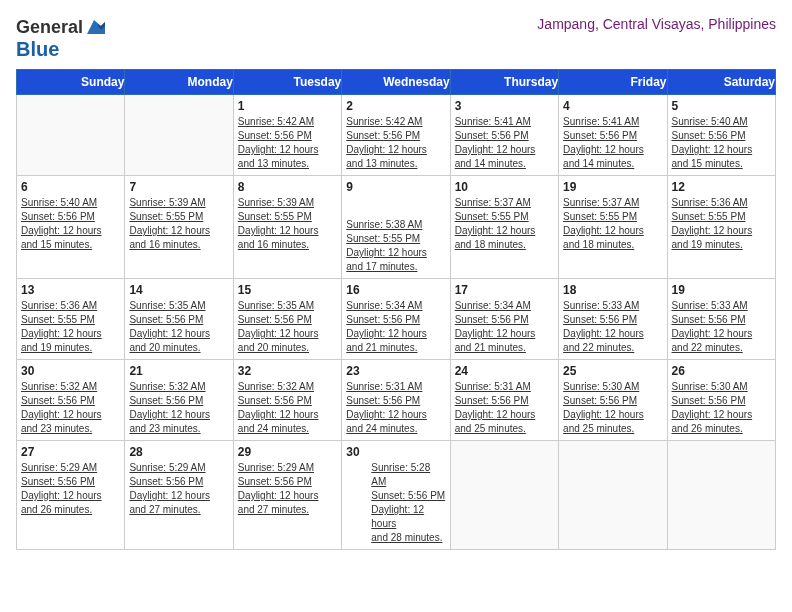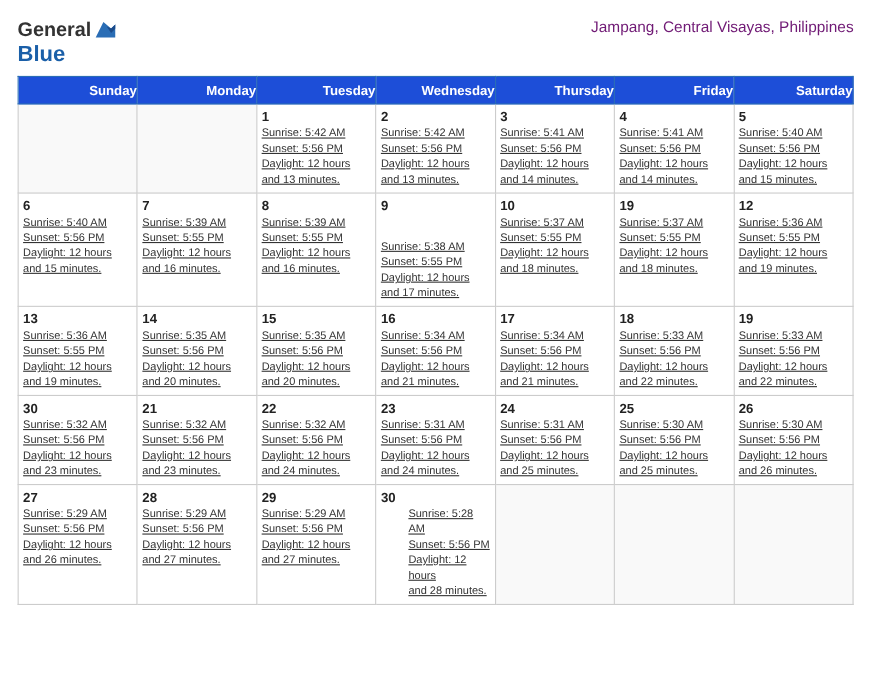--- a/index.html
+++ b/index.html
@@ -268,21 +268,21 @@
 and 23 minutes.</div>
         </td>
         <td>
           <span class="day-number">21</span>
           <div class="day-info" style="white-space: pre-line;">Sunrise: 5:32 AM
 Sunset: 5:56 PM
 Daylight: 12 hours
 and 23 minutes.</div>
         </td>
         <td>
-          <span class="day-number">22</span>
+          <span class="day-number">32</span>
           <div class="day-info" style="white-space: pre-line;">Sunrise: 5:32 AM
 Sunset: 5:56 PM
 Daylight: 12 hours
 and 24 minutes.</div>
         </td>
         <td>
           <span class="day-number">23</span>
           <div class="day-info" style="white-space: pre-line;">Sunrise: 5:31 AM
 Sunset: 5:56 PM
 Daylight: 12 hours

